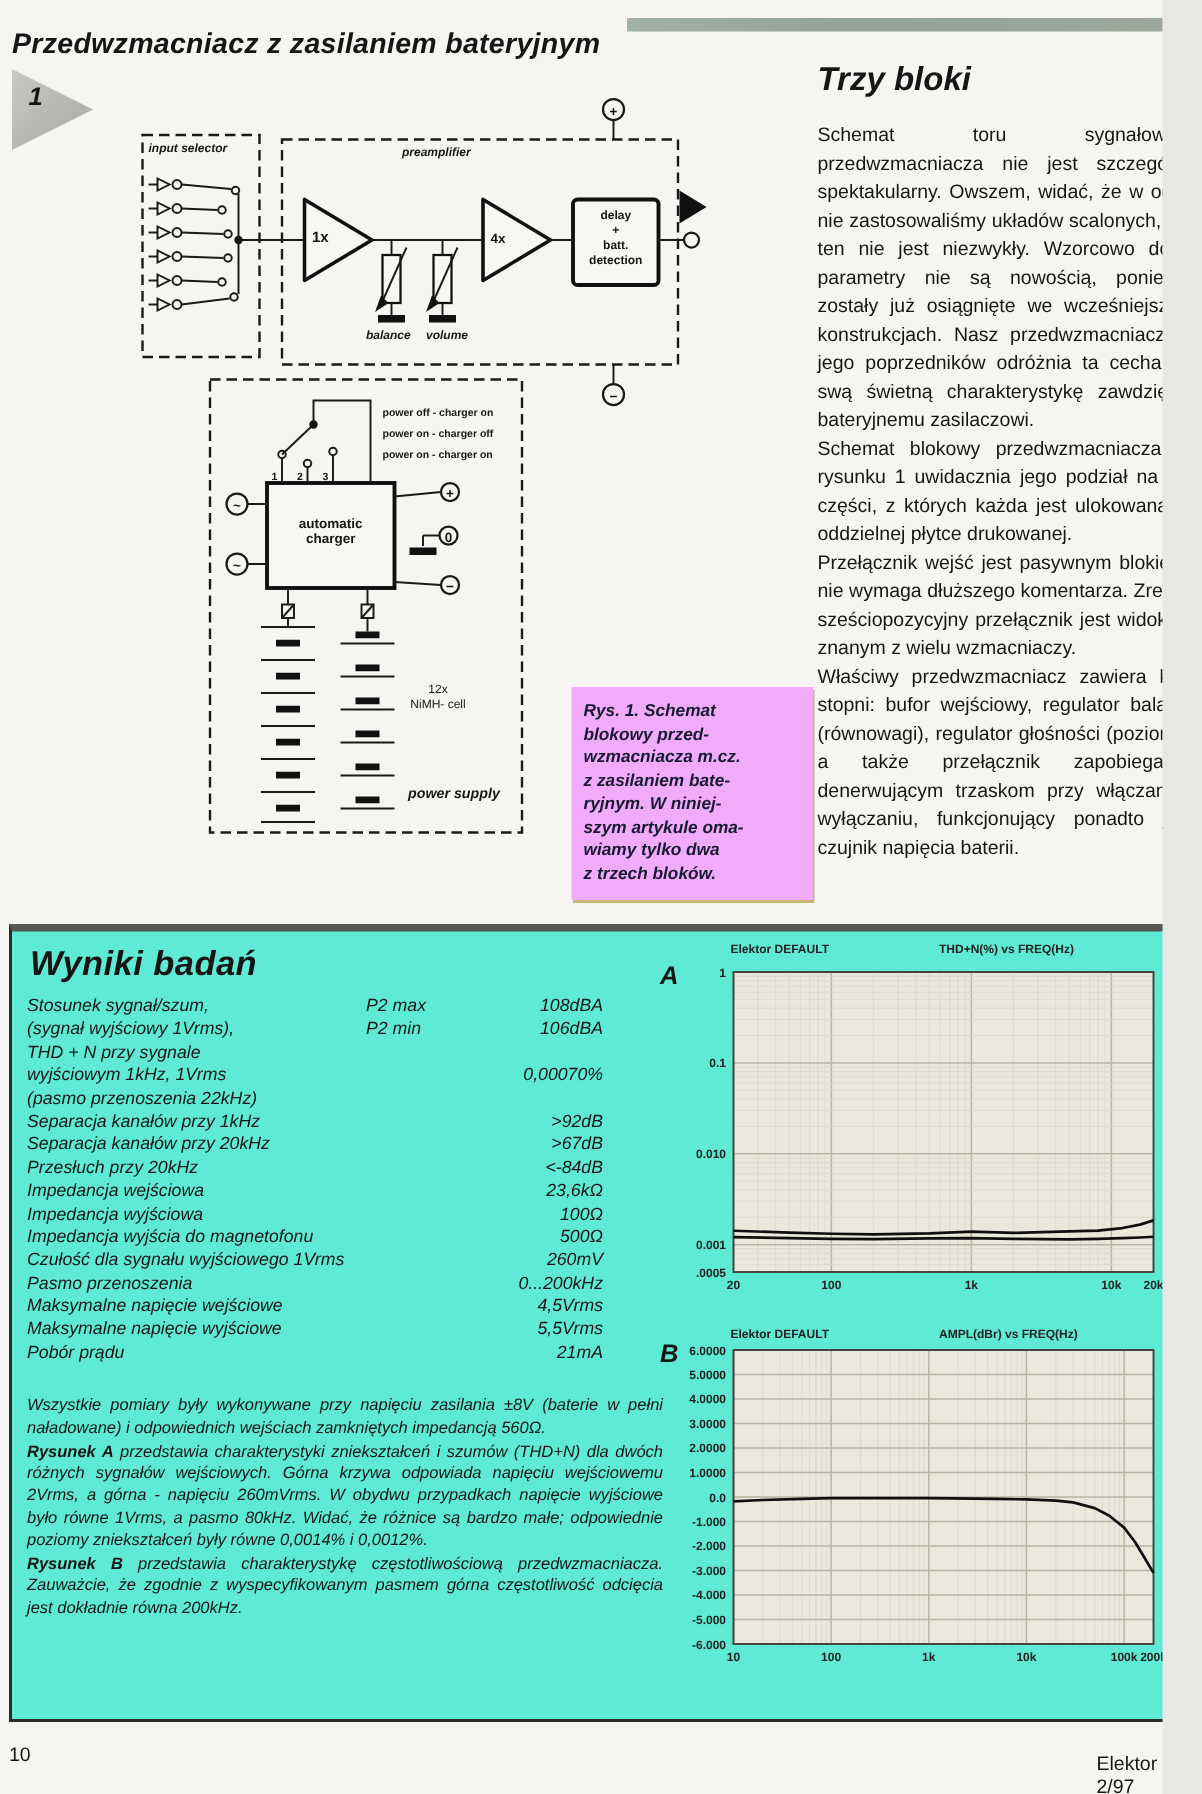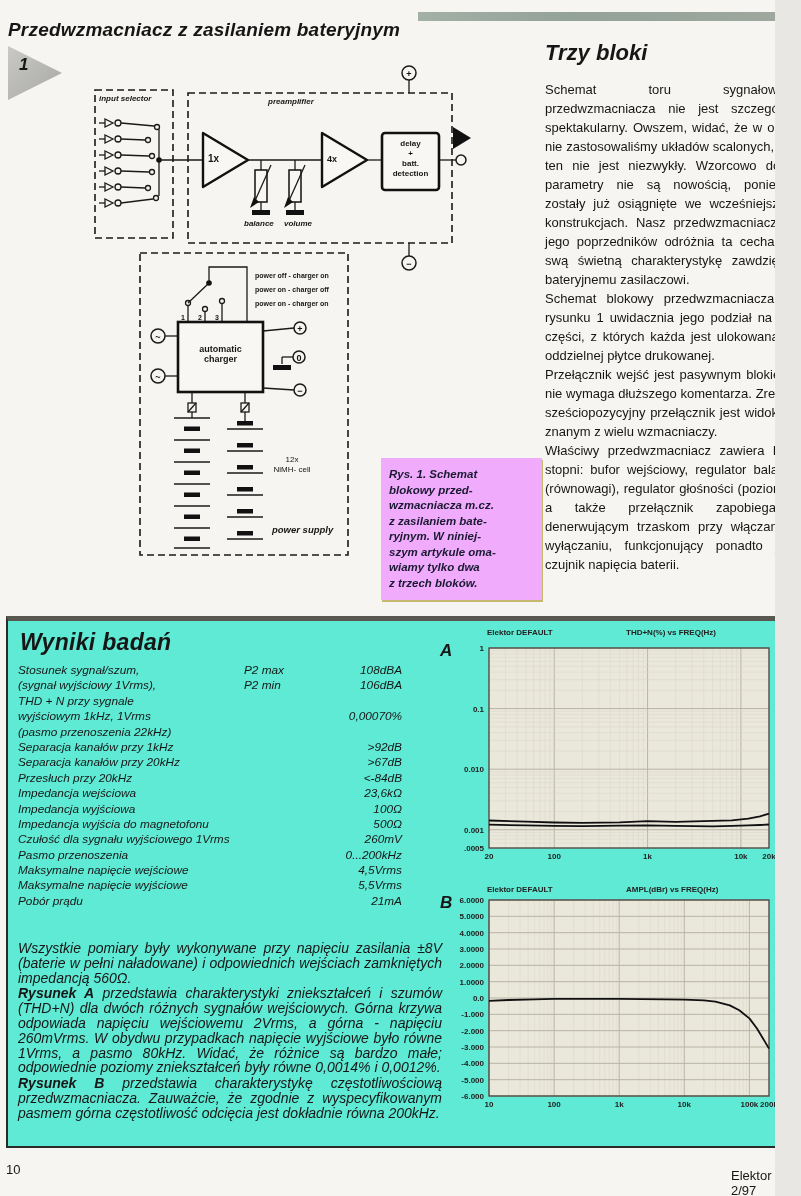--- a/index.html
+++ b/index.html
@@ -38,21 +38,21 @@
   #article p{margin:0;font-size:13px;line-height:19px;text-align:justify;}
   
   #results-box{left:6px;top:616px;width:785px;height:525px;background:#5eead4;
         border:2px solid #2c2b27;border-top:5px solid #595850;}
   #results-heading{left:12px;top:8px;font-size:23px;font-weight:bold;font-style:italic;letter-spacing:.3px;}
   #results-table{left:10px;top:42px;width:384px;font-style:italic;font-size:11.8px;}
   .rrow{position:relative;height:15.4px;}
   .rlabel{position:absolute;left:0;white-space:nowrap;}
   .rmid{position:absolute;left:226px;white-space:nowrap;}
   .rval{position:absolute;right:0;white-space:nowrap;}
-  #results-notes{left:10px;top:320px;width:424px;font-style:italic;font-size:14px;line-height:14.8px;text-align:justify;}
+  #results-notes{left:10px;top:309px;width:424px;font-style:italic;font-size:11px;line-height:14.8px;text-align:justify;}
   #results-notes p{margin:0 0 1px 0;}
   #results-notes b{font-style:italic;}
   
   .chart{position:absolute;width:352px;height:248px;}
   #chartA{left:424px;top:0px;}
   #chartB{left:424px;top:260px;}
   .panel-label{position:absolute;left:8px;font-size:17px;font-weight:bold;font-style:italic;}
   #chartA .panel-label{top:20px;} #chartB .panel-label{top:12px;}
   .ctitle{position:absolute;top:7px;font-size:8px;font-weight:bold;color:#222;}
   #chartB .ctitle{top:4px;}

